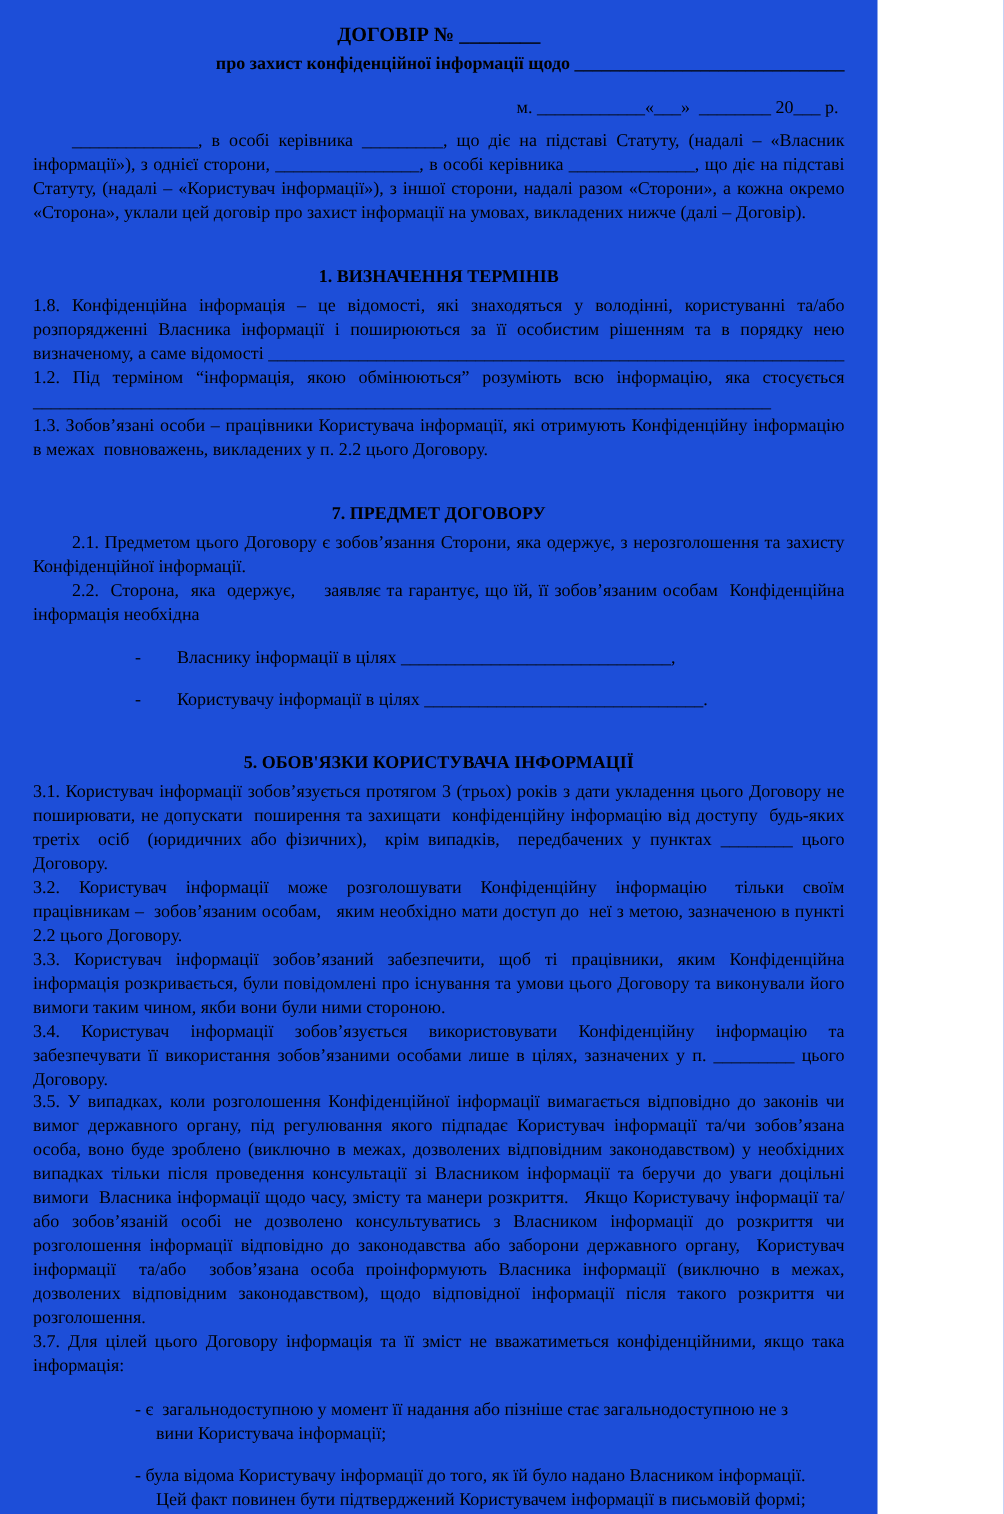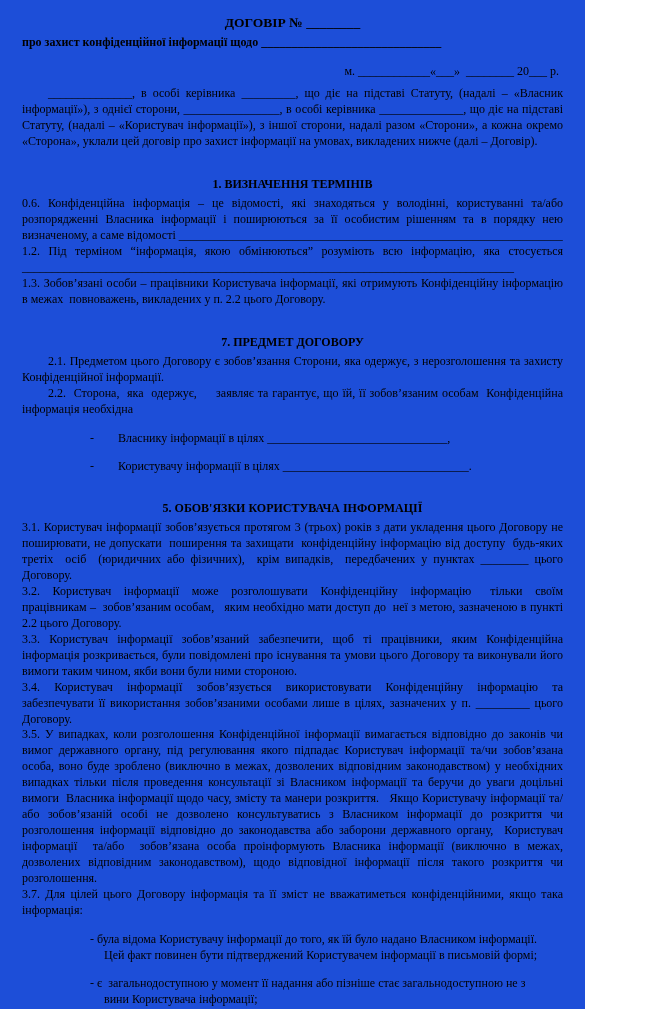--- a/index.html
+++ b/index.html
@@ -19,21 +19,21 @@
     padding: 14px 22px 10px 22px;
     background: #1d4ed8;
   }
   .title-line {
     text-align: center;
     font-weight: bold;
     font-size: 13.5px;
     line-height: 1.35;
   }
   .subtitle-line {
-    text-align: left;
+    text-align: right;
     font-weight: bold;
     font-size: 12px;
     line-height: 1.35;
     margin-top: 2px;
   }
   .meta-row {
     display: flex;
     justify-content: flex-end;
     align-items: baseline;
     font-size: 12px;
@@ -78,39 +78,39 @@
     <span class="meta-left">м. ____________</span>
     <span class="meta-right">«___»  ________ 20___ р.</span>
   </div>
 
   <div class="block">
     <p class="para indent sp">______________, в особі керівника _________, що діє на підставі Статуту, (надалі – «Власник інформації»), з однієї сторони, ________________, в особі керівника ______________, що діє на підставі Статуту, (надалі – «Користувач інформації»), з іншої сторони, надалі разом «Сторони», а кожна окремо «Сторона», уклали цей договір про захист інформації на умовах, викладених нижче (далі – Договір).</p>
   </div>
 
   <div>
     <div class="sec-head">1. ВИЗНАЧЕННЯ ТЕРМІНІВ</div>
-    <p class="para sp">0.6. Конфіденційна інформація – це відомості, які знаходяться у володінні, користуванні та/або розпорядженні Власника інформації і поширюються за її особистим рішенням та в порядку нею визначеному, а саме відомості ________________________________________________________________</p>
+    <p class="para sp">1.8. Конфіденційна інформація – це відомості, які знаходяться у володінні, користуванні та/або розпорядженні Власника інформації і поширюються за її особистим рішенням та в порядку нею визначеному, а саме відомості ________________________________________________________________</p>
     <p class="para sp">1.2. Під терміном “інформація, якою обмінюються” розуміють всю інформацію, яка стосується __________________________________________________________________________________</p>
     <p class="para sp">1.3. Зобов’язані особи – працівники Користувача інформації, які отримують Конфіденційну інформацію в межах  повноважень, викладених у п. 2.2 цього Договору.</p>
   </div>
 
   <div>
     <div class="sec-head">7. ПРЕДМЕТ ДОГОВОРУ</div>
     <p class="para indent sp">2.1. Предметом цього Договору є зобов’язання Сторони, яка одержує, з нерозголошення та захисту Конфіденційної інформації.</p>
     <p class="para indent sp">2.2.  Сторона,  яка  одержує,     заявляє та гарантує, що їй, її зобов’язаним особам  Конфіденційна інформація необхідна</p>
     <p class="dash-row sp">-        Власнику інформації в цілях ______________________________,</p>
     <p class="dash-row sp">-        Користувачу інформації в цілях _______________________________.</p>
   </div>
 
   <div>
     <div class="sec-head">5.  ОБОВ'ЯЗКИ КОРИСТУВАЧА ІНФОРМАЦІЇ</div>
     <p class="para sp">3.1. Користувач інформації зобов’язується протягом 3 (трьох) років з дати укладення цього Договору не поширювати, не допускати  поширення та захищати  конфіденційну інформацію від доступу  будь-яких третіх  осіб  (юридичних або фізичних),  крім випадків,  передбачених у пунктах ________ цього Договору.</p>
     <p class="para sp">3.2.  Користувач  інформації  може  розголошувати  Конфіденційну  інформацію   тільки  своїм працівникам –  зобов’язаним особам,   яким необхідно мати доступ до  неї з метою, зазначеною в пункті 2.2 цього Договору.</p>
     <p class="para sp">3.3. Користувач інформації зобов’язаний забезпечити, щоб ті працівники, яким Конфіденційна інформація розкривається, були повідомлені про існування та умови цього Договору та виконували його вимоги таким чином, якби вони були ними стороною.</p>
     <p class="para sp">3.4.  Користувач  інформації  зобов’язується  використовувати  Конфіденційну  інформацію  та забезпечувати її використання зобов’язаними особами лише в цілях, зазначених у п. _________ цього Договору.</p>
     <p class="para sp">3.5. У випадках, коли розголошення Конфіденційної інформації вимагається відповідно до законів чи вимог державного органу, під регулювання якого підпадає Користувач інформації та/чи зобов’язана особа, воно буде зроблено (виключно в межах, дозволених відповідним законодавством) у необхідних випадках тільки після проведення консультації зі Власником інформації та беручи до уваги доцільні вимоги  Власника інформації щодо часу, змісту та манери розкриття.   Якщо Користувачу інформації та/або зобов’язаній особі не дозволено консультуватись з Власником інформації до розкриття чи розголошення інформації відповідно до законодавства або заборони державного органу,  Користувач інформації  та/або  зобов’язана особа проінформують Власника інформації (виключно в межах, дозволених відповідним законодавством), щодо відповідної інформації після такого розкриття чи розголошення.</p>
     <p class="para sp">3.7. Для цілей цього Договору інформація та її зміст не вважатиметься конфіденційними, якщо така інформація:</p>
+    <p class="dash-row sp">- є  загальнодоступною у момент її надання або пізніше стає загальнодоступною не з вини Користувача інформації;</p>
     <p class="dash-row sp">- була відома Користувачу інформації до того, як їй було надано Власником інформації. Цей факт повинен бути підтверджений Користувачем інформації в письмовій формі;</p>
-    <p class="dash-row sp">- є  загальнодоступною у момент її надання або пізніше стає загальнодоступною не з вини Користувача інформації;</p>
     <p class="dash-row sp">- надана Користувачу інформації третьою стороною без попередження про її конфіденційність.</p>
   </div>
 
 </div>
 
 </body></html>

